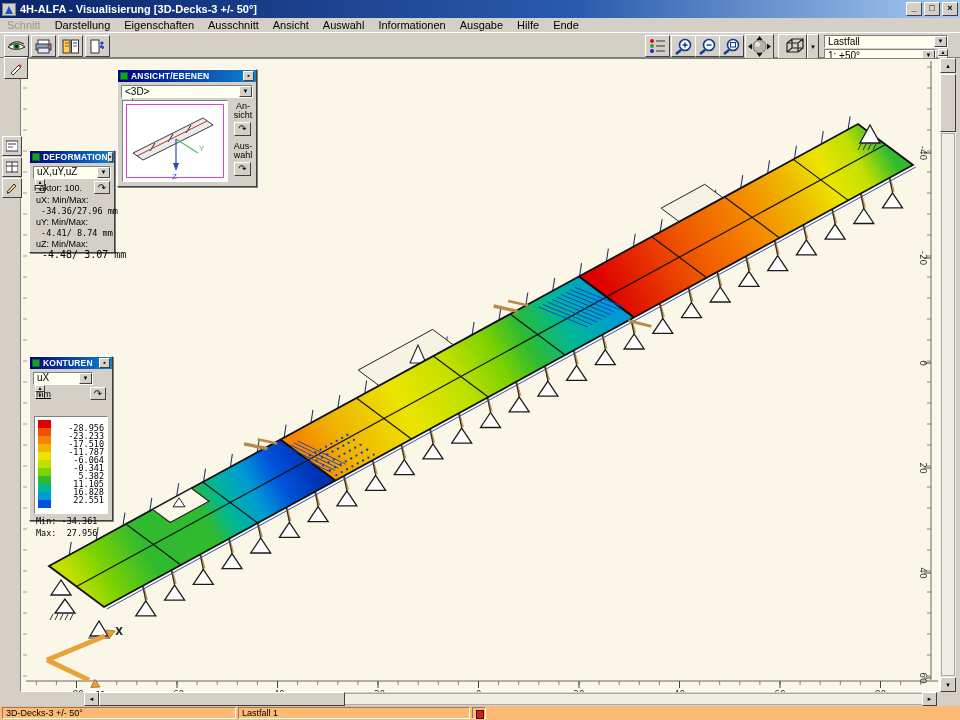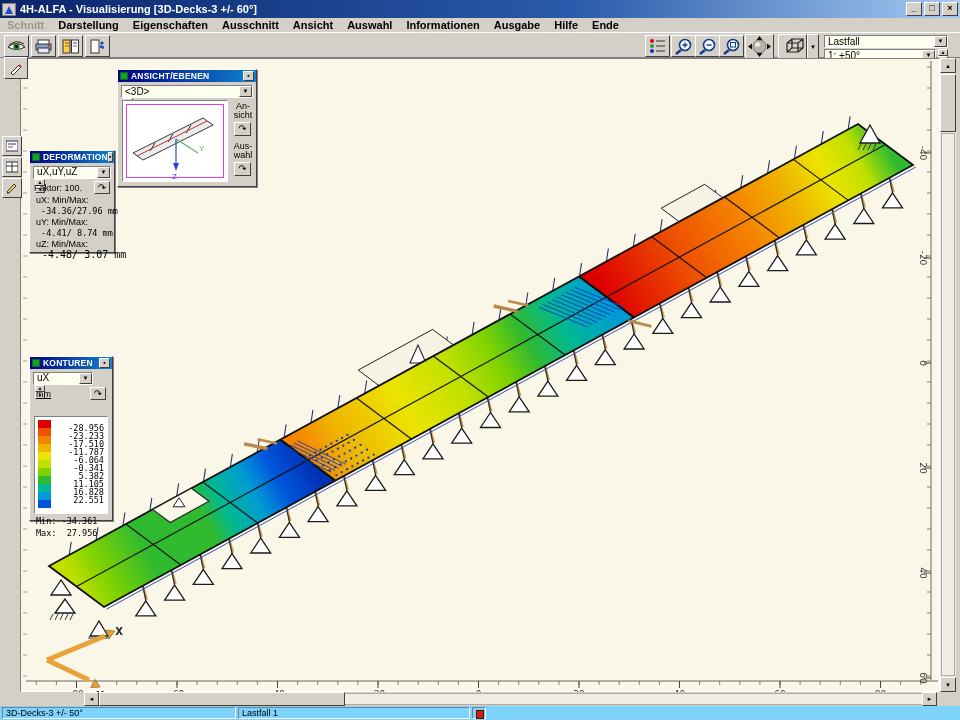--- a/index.html
+++ b/index.html
@@ -11,21 +11,21 @@
     color:#fff;display:flex;align-items:center;padding:0 2px;}
   .titlebar .ttext{font-size:11px;font-weight:bold;margin-left:4px;white-space:nowrap;}
   .appicon{width:14px;height:13px;background:#d4d0c8;border:1px solid #808080;position:relative;flex:0 0 auto;}
   .appicon:before{content:"";position:absolute;left:2px;top:2px;width:0;height:0;
     border-left:4px solid transparent;border-right:4px solid transparent;border-bottom:8px solid #1c4fd0;}
   .winbtns{margin-left:auto;display:flex;gap:2px;}
   .winbtn{width:16px;height:14px;background:#d4d0c8;border:1px solid;border-color:#fff #404040 #404040 #fff;
     color:#000;font-size:9px;line-height:11px;text-align:center;font-weight:bold;}
   .menubar{position:absolute;left:0;top:18px;width:960px;height:14px;display:flex;align-items:center;
     font-size:11px;color:#000;background:#d4d0c8;}
-  .menubar span{padding:16px 7px;white-space:nowrap;font-weight:bold;}
+  .menubar span{padding:16px 7px;white-space:nowrap;}
   .menubar .disabled{color:#9a988c;}
   .toolbar{position:absolute;left:0;top:32px;width:960px;height:26px;background:#d4d0c8;
     border-top:1px solid #fff;border-bottom:1px solid #808080;}
   .tbtn{position:absolute;top:2px;width:25px;height:22px;background:#d4d0c8;
     border:1px solid;border-color:#fff #404040 #404040 #fff;display:flex;align-items:center;justify-content:center;}
   .combo{display:flex;align-items:stretch;background:#fffff0;border:1px solid;border-color:#808080 #fff #fff #808080;
     font-size:10px;}
   .combo .ctext{flex:1;padding:0 3px;line-height:11px;white-space:nowrap;overflow:hidden;}
   .cbtn{width:13px;background:#d4d0c8;border:1px solid;border-color:#fff #404040 #404040 #fff;
     font-size:6px;line-height:9px;text-align:center;color:#000;}
@@ -39,21 +39,21 @@
   .ministrip-btn{position:absolute;background:#d4d0c8;border:1px solid;border-color:#fff #404040 #404040 #fff;
     display:flex;align-items:center;justify-content:center;font-size:10px;}
   
   .vscroll{position:absolute;left:940px;top:58px;width:16px;height:634px;background:#ece9e0;}
   .hscroll{position:absolute;left:0;top:692px;width:960px;height:14px;background:#d4d0c8;}
   .sbtn{position:absolute;background:#d4d0c8;border:1px solid;border-color:#fff #404040 #404040 #fff;
     font-size:6px;color:#000;display:flex;align-items:center;justify-content:center;}
   .sthumb{position:absolute;background:#d4d0c8;border:1px solid;border-color:#fff #404040 #404040 #fff;}
   .strack{position:absolute;background:#efede4;border-top:1px solid #aaa;border-bottom:1px solid #aaa;}
   
-  .statusbar{position:absolute;left:0;top:706px;width:960px;height:14px;background:#7dd3fc;display:flex;gap:2px;padding:1px 2px;}
+  .statusbar{position:absolute;left:0;top:706px;width:960px;height:14px;background:#fdba74;display:flex;gap:2px;padding:1px 2px;}
   .scell{border:1px solid;border-color:#808080 #fff #fff #808080;font-size:9px;line-height:10px;
     padding:0 3px;white-space:nowrap;overflow:hidden;color:#000;}
   .sicon{width:14px;border:1px solid;border-color:#808080 #fff #fff #808080;position:relative;}
   .sicon:before{content:"";position:absolute;left:3px;top:2px;width:6px;height:7px;background:#d02010;border:1px solid #401008;}
   
   .palette{position:absolute;background:#d4d0c8;border:1px solid;border-color:#fff #404040 #404040 #fff;
     box-shadow:1px 1px 0 #808080;font-size:9px;color:#000;}
   .ptitle{height:12px;background:linear-gradient(90deg,#000080,#1084d0);color:#fff;display:flex;
     align-items:center;padding:0 2px;font-size:8.5px;font-weight:bold;letter-spacing:.2px;}
   .picon{width:8px;height:8px;background:#18a018;border:1px solid #063;margin-right:3px;flex:0 0 auto;}
@@ -72,21 +72,21 @@
   .swatch{width:13px;height:8px;}
   .lval{position:absolute;right:3px;width:48px;text-align:right;font-family:"DejaVu Sans Mono",monospace;
     font-size:8.5px;line-height:9px;}
   .minmax{margin:2px 6px 0 6px;font-family:"DejaVu Sans Mono",monospace;font-size:8.5px;line-height:10px;white-space:pre;}
 </style>
 </head>
 <body>
 
 <div class="titlebar">
   <div class="appicon"></div>
-  <span class="ttext">4H-ALFA - Visualisierung [3D-Decks-3  +/- 60°]</span>
+  <span class="ttext">4H-ALFA - Visualisierung [3D-Decks-3  +/- 50°]</span>
   <div class="winbtns">
     <div class="winbtn">_</div>
     <div class="winbtn">□</div>
     <div class="winbtn">×</div>
   </div>
 </div>
 
 <div class="menubar">
   <span class="disabled">Schnitt</span>
   <span>Darstellung</span>

